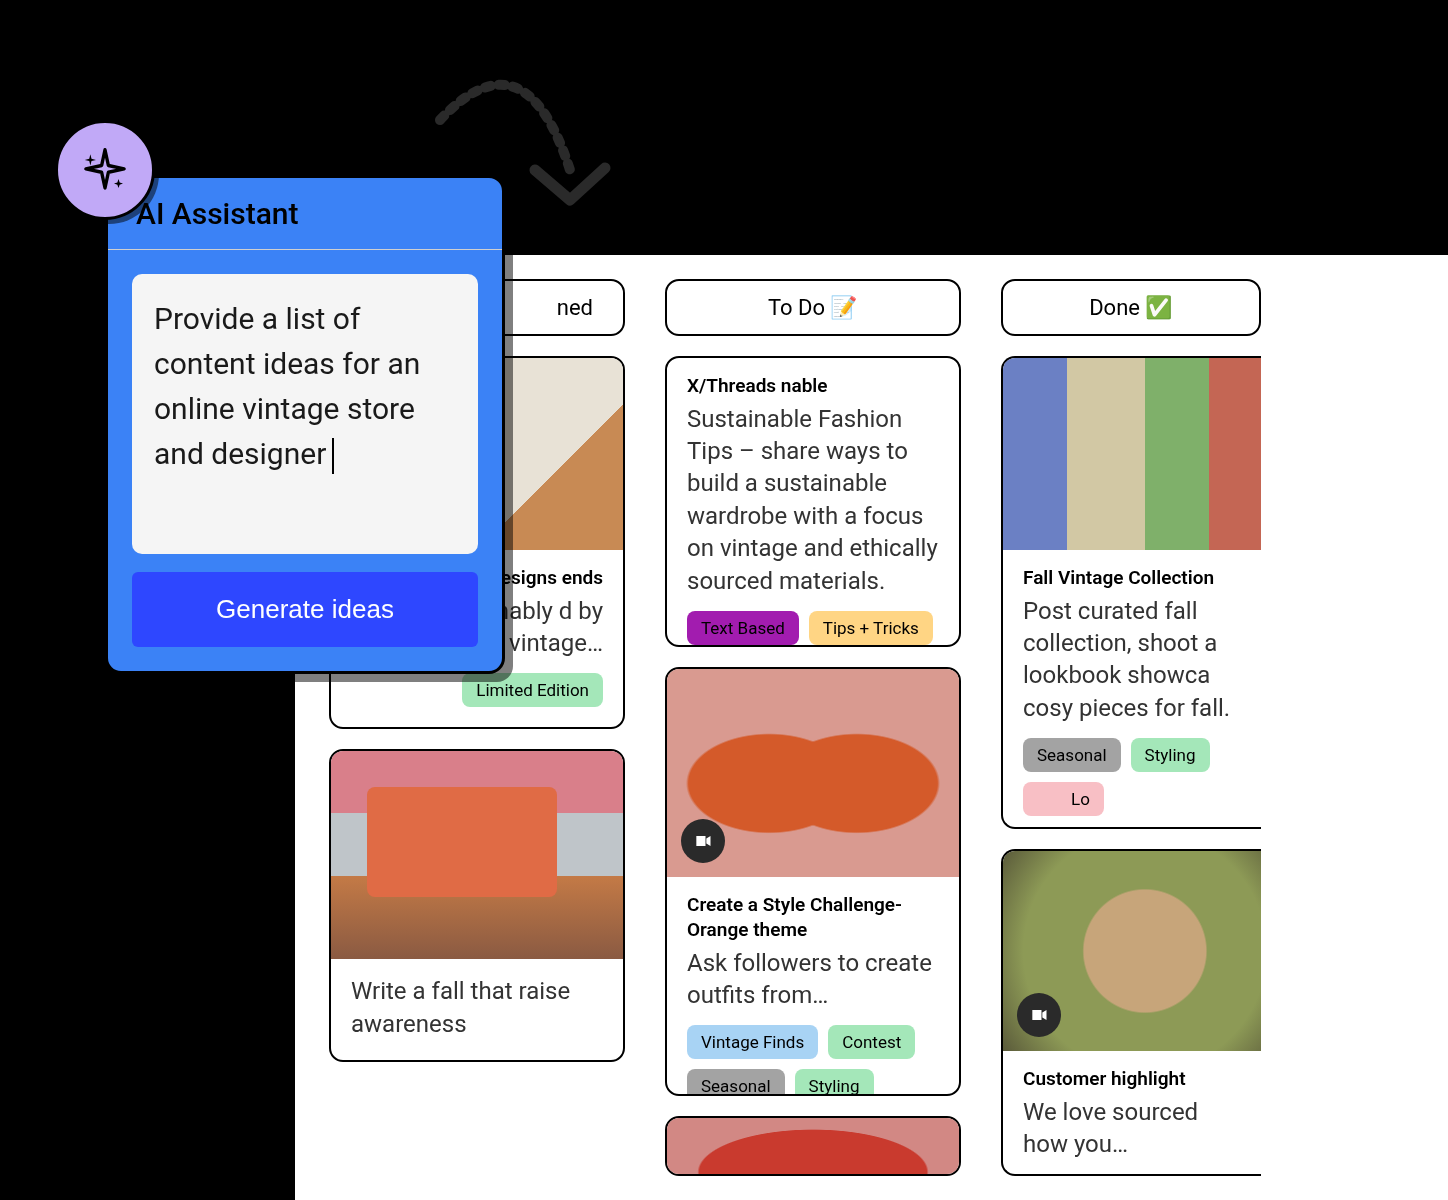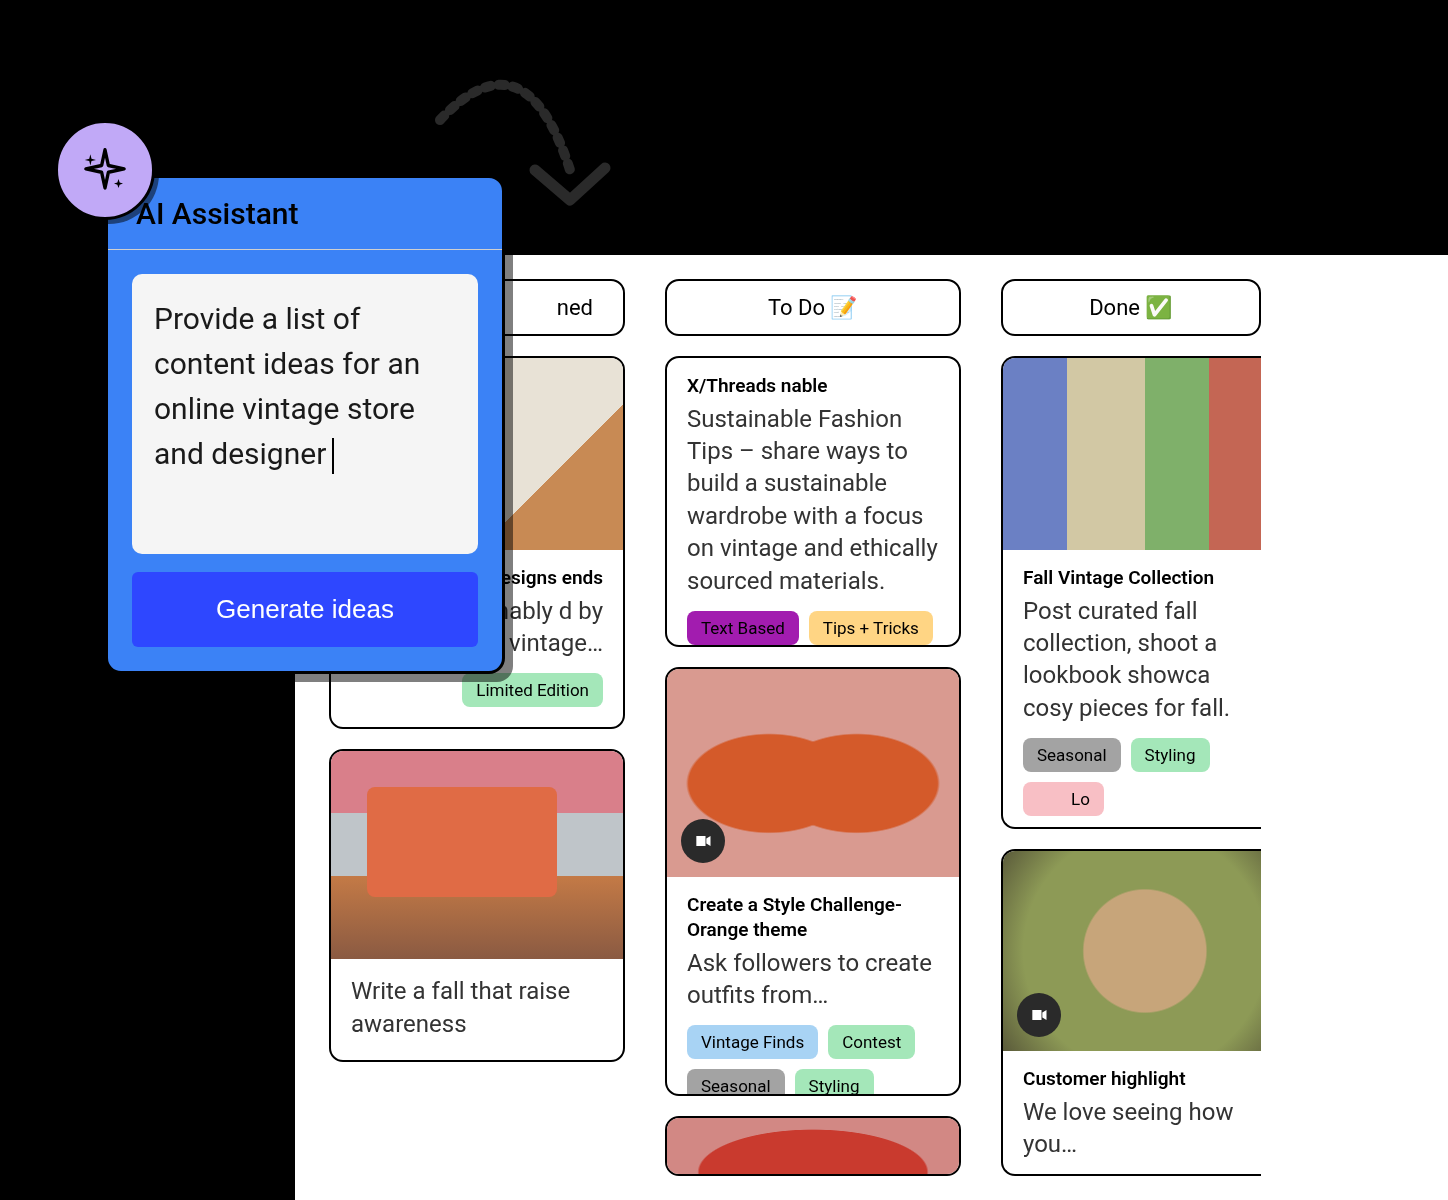--- a/index.html
+++ b/index.html
@@ -140,21 +140,21 @@
     <div class="card" style="border-right:none; border-radius:14px 0 0 14px;">
       <div class="card-image tall img-scarf" style="height:200px;">
         <div class="video-pill">
           <svg width="20" height="20" viewBox="0 0 24 24" fill="#fff">
               <path d="M4 6h11v12H4z M16 9l5-3v12l-5-3z"></path>
             </svg>
         </div>
       </div>
       <div class="card-body">
         <div class="card-title">Customer highlight</div>
-        <div class="card-desc">We love seeing how you…</div>
+        <div class="card-desc">We love sourced how you…</div>
       </div>
     </div>
   </div>
 </div>
 
 <div class="ai-modal">
   <div class="ai-modal-header">AI Assistant</div>
   <div class="ai-modal-body">
     <div class="ai-prompt">
       <span>Provide a list of content ideas for an online vintage store and designer</span><span class="cursor"></span>

